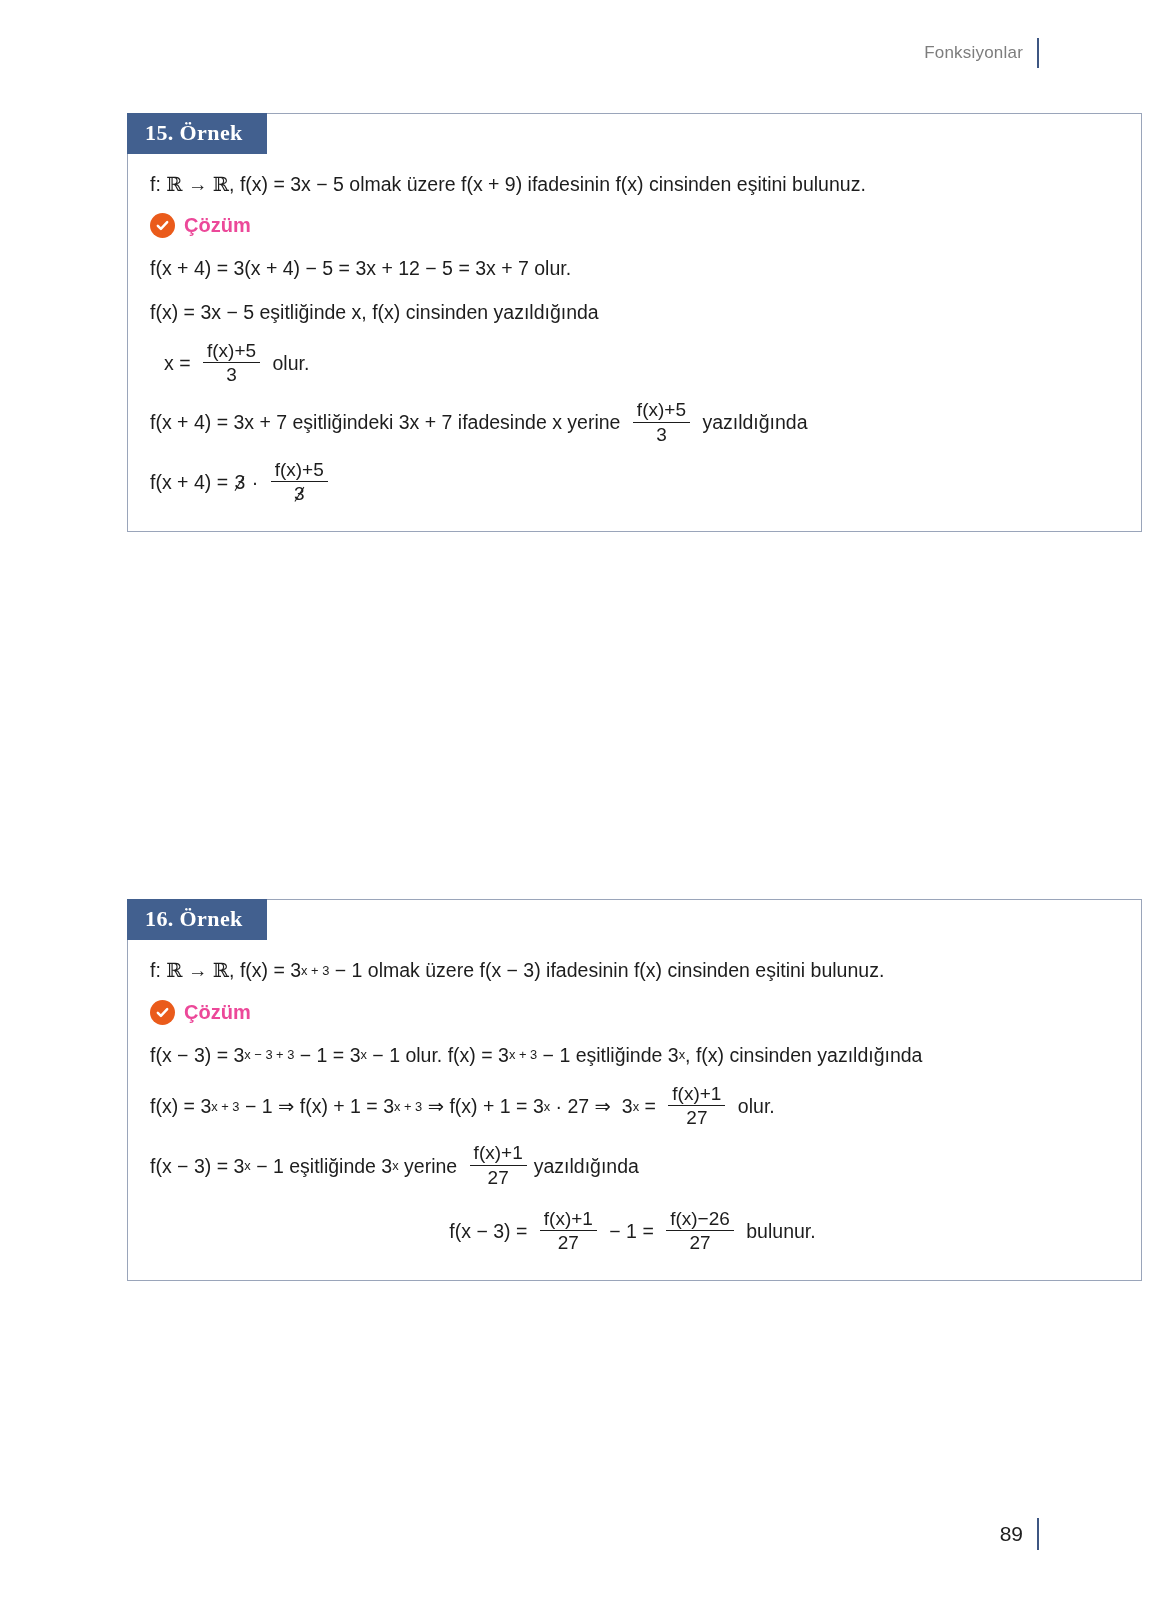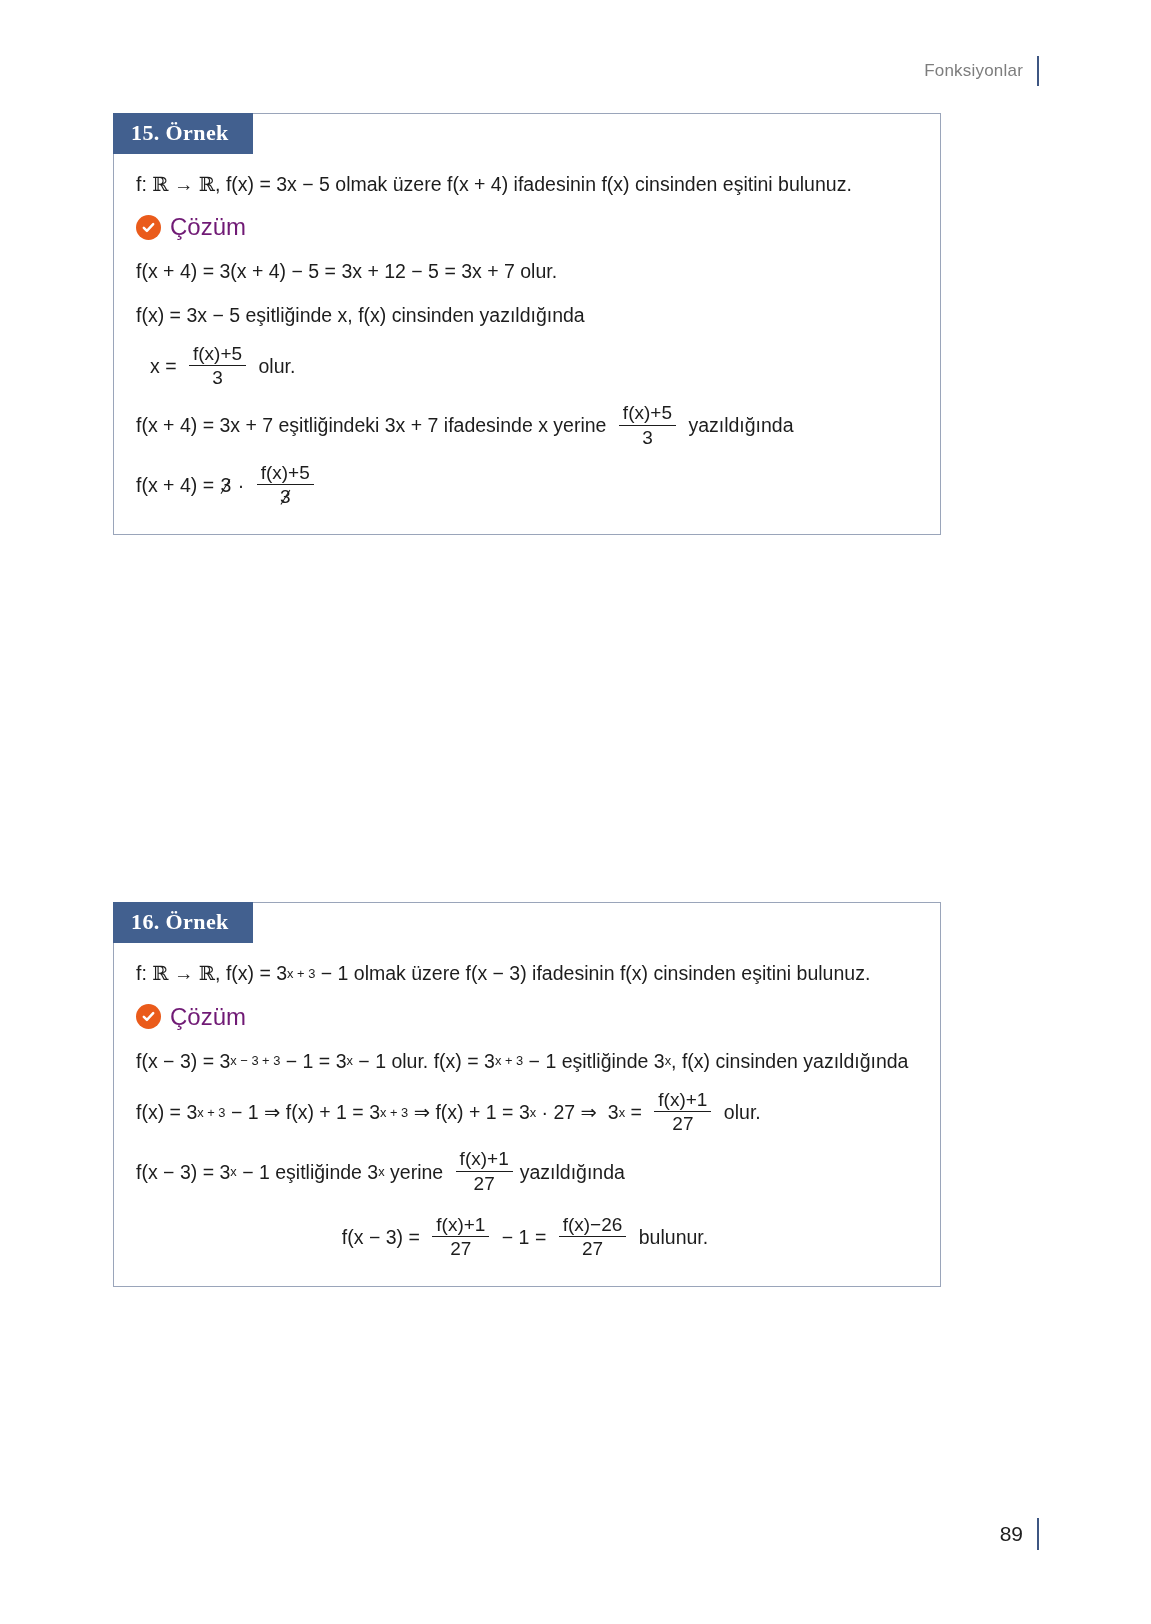--- a/index.html
+++ b/index.html
@@ -12,42 +12,42 @@
     height: 1624px;
     position: relative;
     font-family: "Liberation Sans", sans-serif;
     color: #1a1a1a;
     overflow: hidden;
   }
 
   
   .page-header {
     position: absolute;
-    top: 56px;
+    top: 38px;
     right: 112px;
     display: flex;
     align-items: center;
     gap: 14px;
   }
   .page-header .chapter {
     font-size: 17px;
     color: #7d7d7d;
     letter-spacing: .2px;
   }
   .header-rule {
     width: 2px;
     height: 30px;
     background: #3e5682;
   }
 
   
   .content {
     position: absolute;
-    left: 113px;
-    width: 828px;
+    left: 127px;
+    width: 1015px;
   }
 
   .box {
     position: relative;
     border: 1px solid #8f9bb3;
     background: #fff;
     box-sizing: border-box;
   }
   .box.example { border-color: #9aa5ba; }
 
@@ -128,23 +128,23 @@
     width: 25px; height: 25px;
     border-radius: 50%;
     background: #ea5b1b;
     display: inline-flex;
     align-items: center;
     justify-content: center;
     flex: 0 0 auto;
   }
   .cozum .badge svg { display: block; }
   .cozum .lbl {
-    font-size: 24px;
-    font-weight: normal;
-    color: #701a75;
+    font-size: 20px;
+    font-weight: bold;
+    color: #ec4899;
   }
 
   
   .footer {
     position: absolute;
     right: 112px;
     bottom: 74px;
     display: flex;
     align-items: center;
     gap: 14px;
@@ -169,21 +169,21 @@
 </div>
 
 <div class="content box example" style="top:113px;">
   <div class="tab">15. Örnek</div>
   <div class="box-inner">
     <p class="mline">
       <span class="t">f: </span>
         <span class="bb t">ℝ</span>
         <span class="t"> → </span>
         <span class="bb t">ℝ</span>
-        <span class="t">, f(x) = 3x − 5 olmak üzere f(x + 4) ifadesinin f(x) cinsinden eşitini bulunuz.</span>
+        <span class="t">, f(x) = 3x − 5 olmak üzere f(x + 9) ifadesinin f(x) cinsinden eşitini bulunuz.</span>
     </p>
 
     <div class="cozum">
       <span class="badge">
         <svg width="15" height="15" viewBox="0 0 16 16">
             <path d="M3 8.3 L6.3 11.6 L13 4.4" fill="none" stroke="#ffffff" stroke-width="2.6" stroke-linecap="round" stroke-linejoin="round"></path>
           </svg>
       </span>
       <span class="lbl">Çözüm</span>
     </div>

